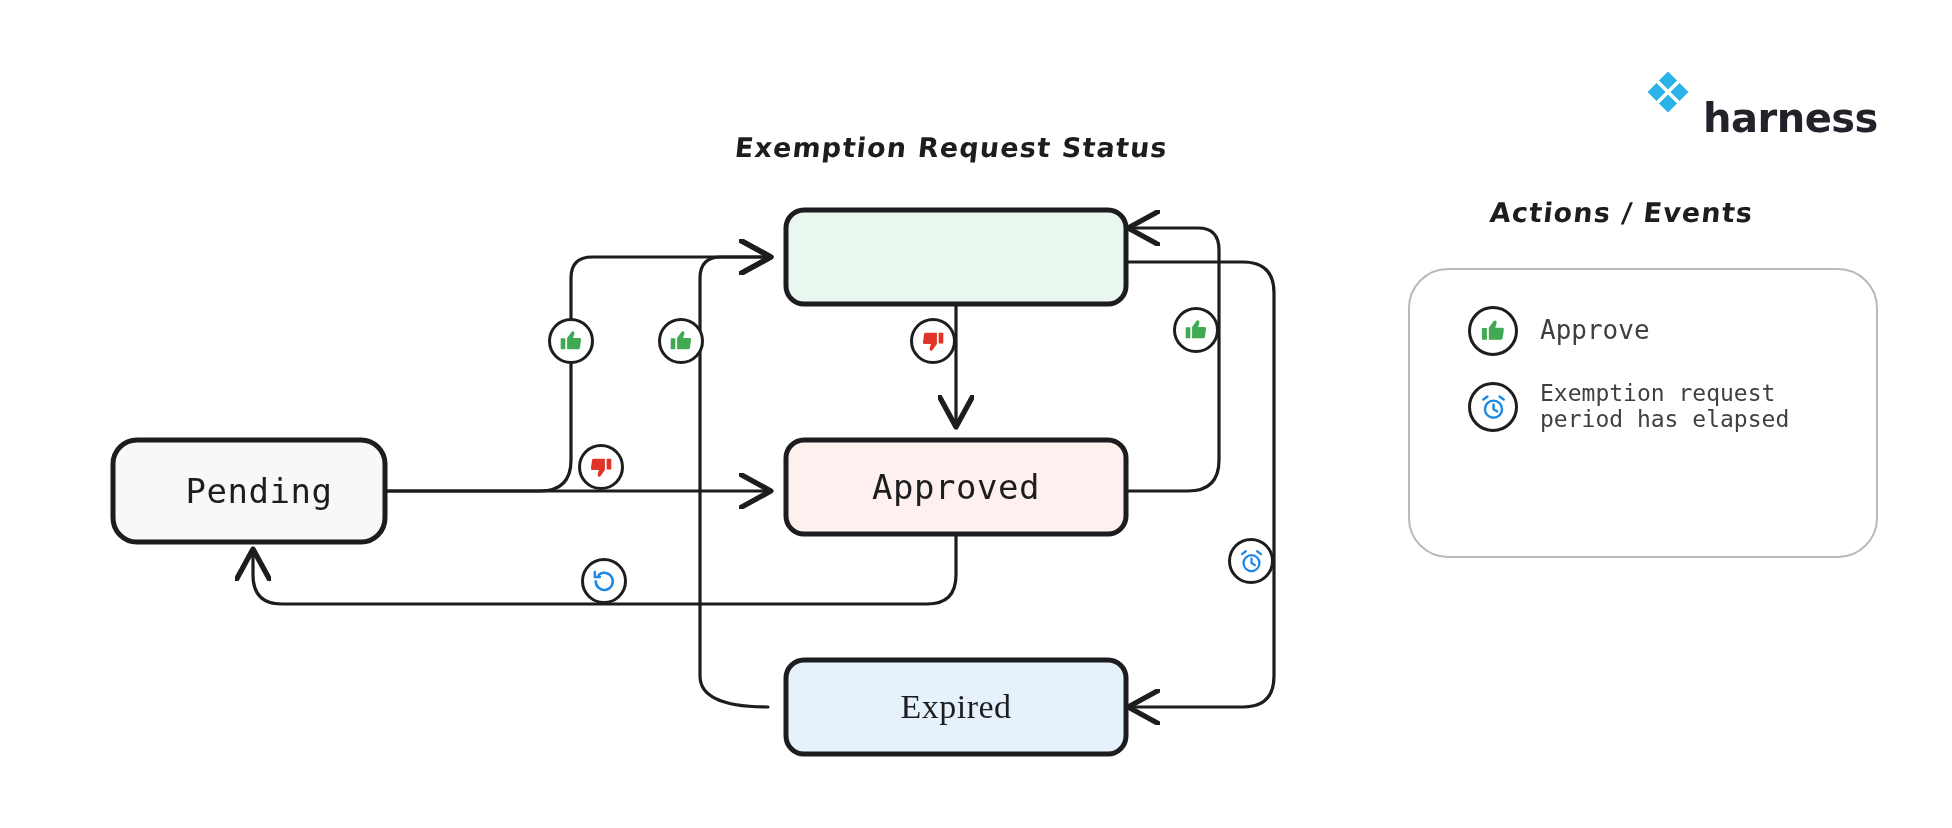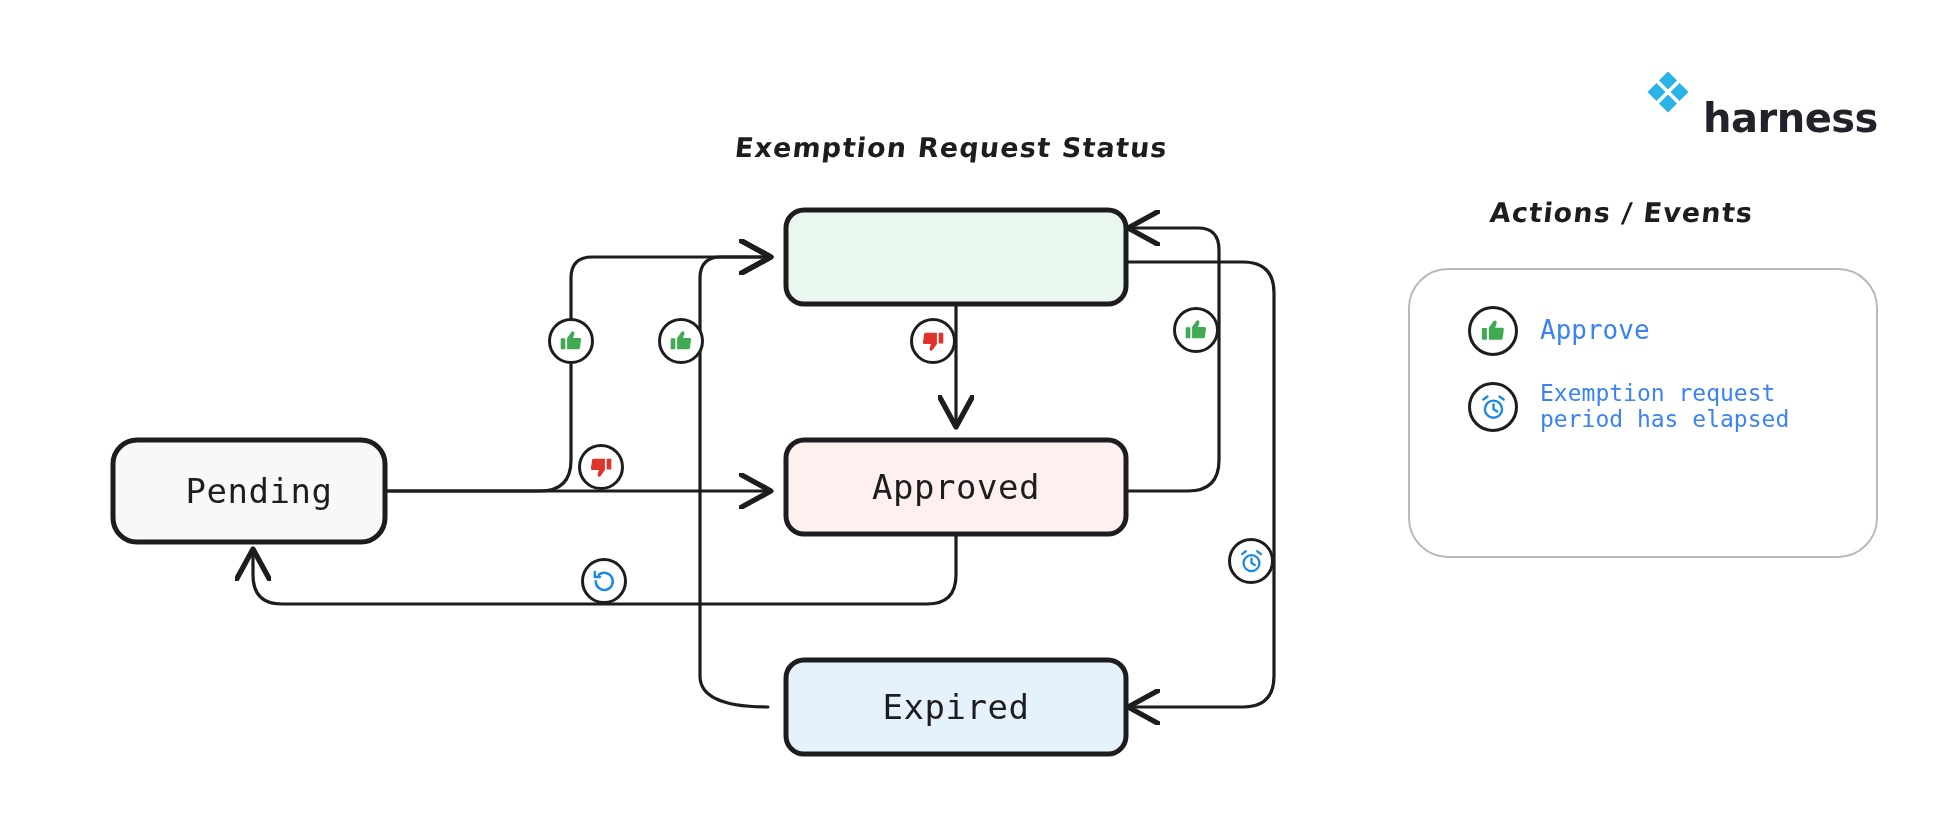--- a/index.html
+++ b/index.html
@@ -103,21 +103,21 @@
     background: #ffffff;
     display: flex;
     align-items: center;
     justify-content: center;
     flex: 0 0 auto;
     box-sizing: border-box;
   }
   .legend-text {
     font-family: "DejaVu Sans Mono", monospace;
     font-size: 26px;
-    color: #3b82f6;
+    color: #404040;
     line-height: 1.12;
     white-space: pre-line;
   }
   .legend-text.small { font-size: 23px; }
 
   
   .edge-badge {
     position: absolute;
     width: 46px;
     height: 46px;
@@ -180,21 +180,21 @@
     <g stroke="#1d1d20" stroke-width="5">
       <rect x="113" y="440" width="272" height="102" rx="24" fill="#f7f8f9"></rect>
       <rect x="786" y="210" width="340" height="94" rx="18" fill="#e9f7ee"></rect>
       <rect x="786" y="440" width="340" height="94" rx="18" fill="#fdf0ef"></rect>
       <rect x="786" y="660" width="340" height="94" rx="18" fill="#e6f2fb"></rect>
     </g>
   </svg>
 
   <div class="node-label" style="left:123px; top:440px; width:272px; height:102px; display:flex; align-items:center; justify-content:center;">Pending</div>
   <div class="node-label" style="left:786px; top:440px; width:340px; height:94px; display:flex; align-items:center; justify-content:center;">Approved</div>
-  <div class="node-label" style="left:786px; top:660px; width:340px; height:94px; display:flex; align-items:center; justify-content:center;">Expired</div>
+  <div class="node-label" style="left:786px; top:660px; width:340px; height:94px; display:flex; align-items:center; justify-content:center;font-family:Liberation Serif, serif;">Expired</div>
 
   <div class="edge-badge" style="left:548px; top:318px;">
     <span>
       <svg width="26" height="26" viewBox="0 0 24 24">
           <g fill="#3faa52">
             <rect x="2.5" y="9.5" width="4.3" height="10" rx="0.6"></rect>
             <path d="M8.4 9.3 L12.4 3.6 a1.6 1.6 0 0 1 2.7 1.6 L13.9 9.3 L20 9.3 a1.3 1.3 0 0 1 1.3 1.5 L20.2 18.4 a1.5 1.5 0 0 1 -1.5 1.2 L8.4 19.6 Z"></path>
           </g>
         </svg>
     </span>

